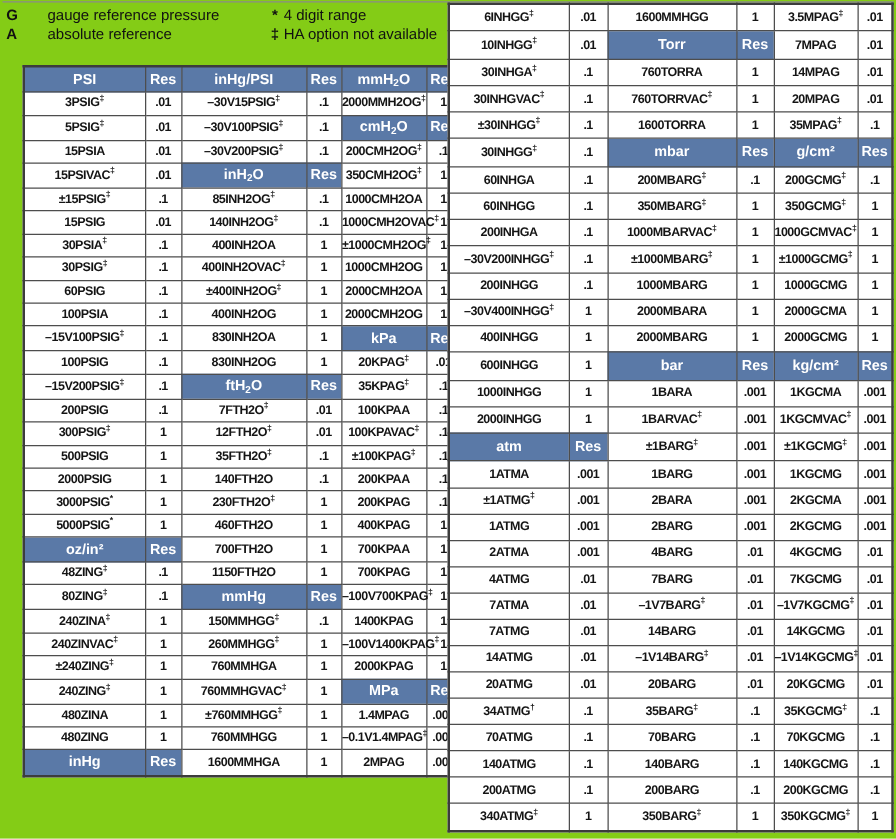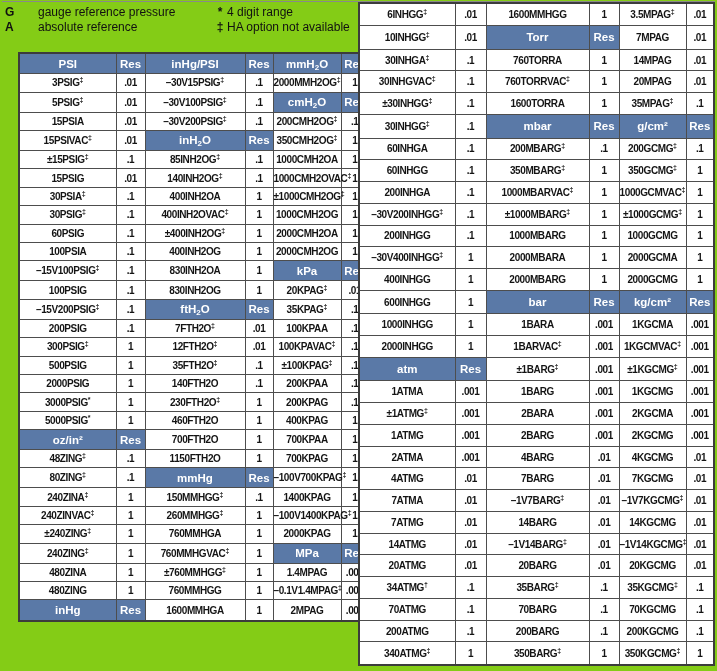--- a/index.html
+++ b/index.html
@@ -535,20 +535,28 @@
         </tr>
         <tr>
           <td>70ATMG</td>
           <td>.1</td>
           <td>70BARG</td>
           <td>.1</td>
           <td>70KGCMG</td>
           <td>.1</td>
         </tr>
         <tr>
+          <td>140ATMG</td>
+          <td>.1</td>
+          <td>140BARG</td>
+          <td>.1</td>
+          <td>140KGCMG</td>
+          <td>.1</td>
+        </tr>
+        <tr>
           <td>200ATMG</td>
           <td>.1</td>
           <td>200BARG</td>
           <td>.1</td>
           <td>200KGCMG</td>
           <td>.1</td>
         </tr>
         <tr>
           <td>340ATMG<sup>‡</sup></td>
           <td>1</td>

